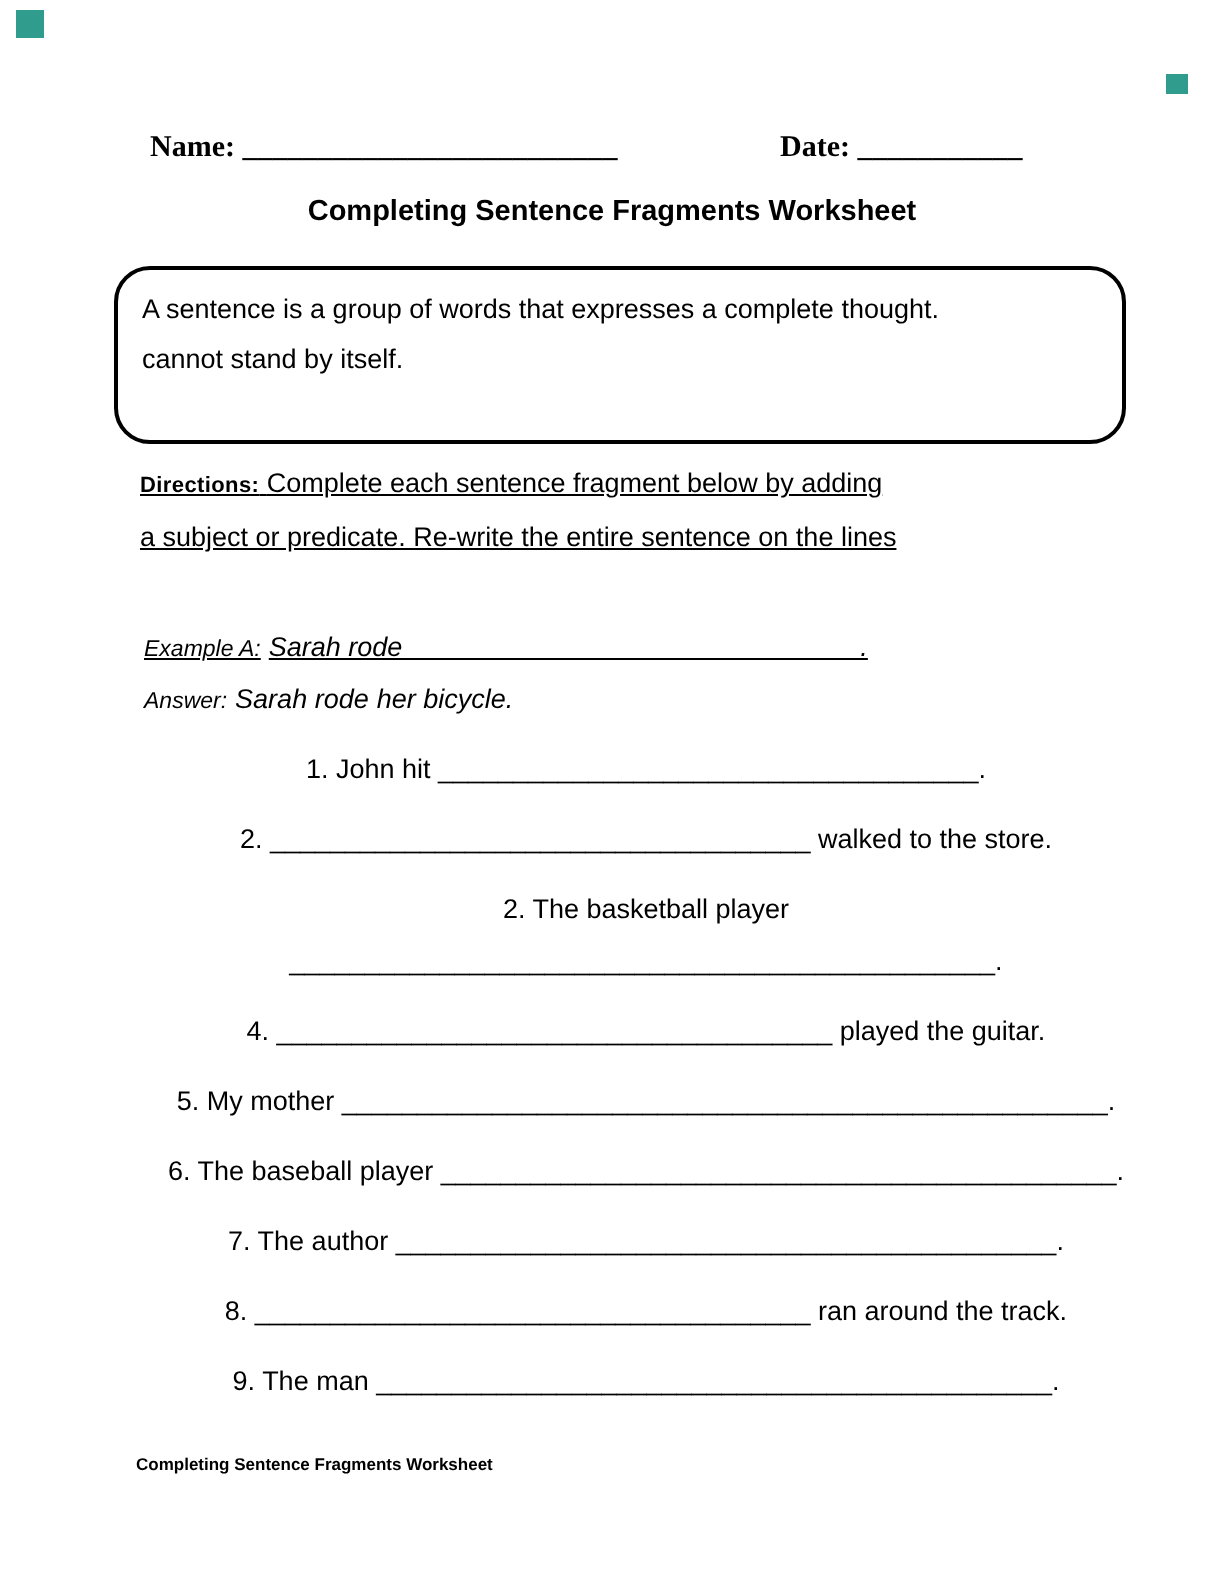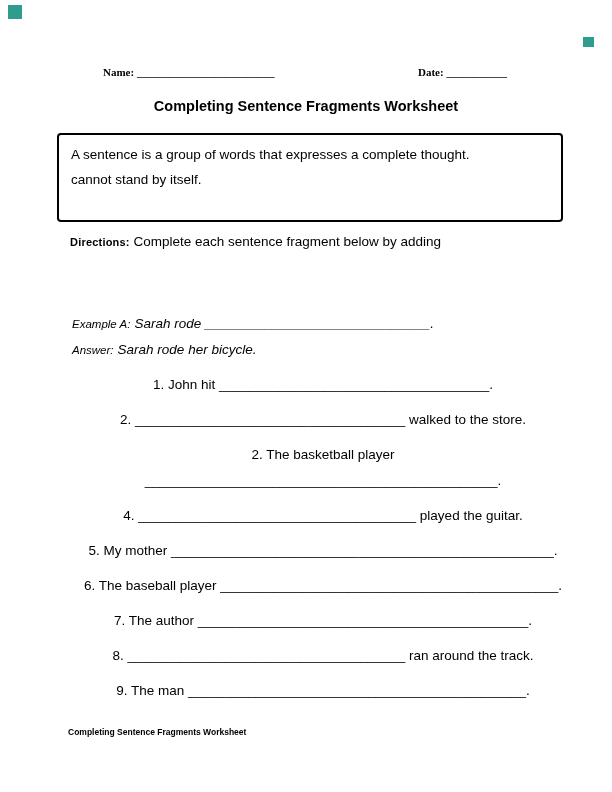--- a/index.html
+++ b/index.html
@@ -12,49 +12,49 @@
     font-family: "Liberation Sans", "DejaVu Sans", sans-serif;
     overflow: hidden;
   }
   .corner-mark { position: absolute; background: #2f9c8e; }
   .mark-tl { left: 8px; top: 5px; width: 14px; height: 14px; }
   .mark-r  { left: 583px; top: 37px; width: 11px; height: 10px; }
 
   .header {
     position: absolute; top: 66px; left: 75px; right: 60px; height: 24px;
     font-family: "Liberation Serif", "DejaVu Serif", serif;
-    font-weight: bold; font-size: 11px; white-space: nowrap; margin-left: 28px;
+    font-weight: bold; font-size: 15px; white-space: nowrap;
   }
   .name-group { position: absolute; left: 0; top: 0; }
   .date-group { position: absolute; left: 315px; top: 0; }
   .hdr-blank { font-weight: bold; letter-spacing: 0; }
 
   .title {
     position: absolute; top: 98px; left: 0; width: 612px;
     text-align: center; font-weight: bold; font-size: 14.5px;
   }
 
   .definition-box {
     position: absolute; top: 133px; left: 57px; width: 506px; height: 89px;
-    border: 2px solid #000; border-radius: 4px; box-sizing: border-box;
+    border: 2px solid #000; border-radius: 18px; box-sizing: border-box;
     padding: 7px 12px 0 12px;
     font-size: 13.5px; line-height: 25px;
   }
 
   .directions {
     position: absolute; top: 229px; left: 70px; width: 474px;
-    font-size: 13.5px; line-height: 26px;
+    font-size: 13.5px; line-height: 26px; text-decoration: underline;
   }
   .dir-label { font-weight: bold; font-size: 11px; letter-spacing: 0.2px; }
 
   .example-line, .answer-line {
     position: absolute; left: 72px;
     font-style: italic; font-size: 13.5px; white-space: nowrap;
   }
-  .example-line { top: 316px; }
+  .example-line { top: 316px; text-decoration: underline; }
   .answer-line  { top: 342px; }
   .ex-label { font-size: 11.5px; margin-right: 4px; }
   .underlined { margin-left: 4px; }
 
   .items {
     position: absolute; top: 372px; left: 68px; width: 510px;
     font-size: 13.5px; line-height: 26px; text-align: center;
   }
   .item { margin-bottom: 9px; white-space: pre-line; }
 
@@ -78,20 +78,21 @@
 
   <div class="title">Completing Sentence Fragments Worksheet</div>
 
   <div class="definition-box">
     <div>A sentence is a group of words that expresses a complete thought.</div>
     <div>cannot stand by itself.</div>
   </div>
 
   <div class="directions">
     <div><span class="dir-label">Directions:</span> <span>Complete each sentence fragment below by adding</span></div>
+    <div>a subject or predicate. Re-write the entire sentence on the lines</div>
   </div>
 
   <div class="example-line">
     <span class="ex-label">Example A:</span><span>Sarah rode ______________________________.</span>
   </div>
 
   <div class="answer-line">
     <span class="ex-label">Answer:</span><span>Sarah rode</span><span class="underlined">her bicycle.</span>
   </div>
 

